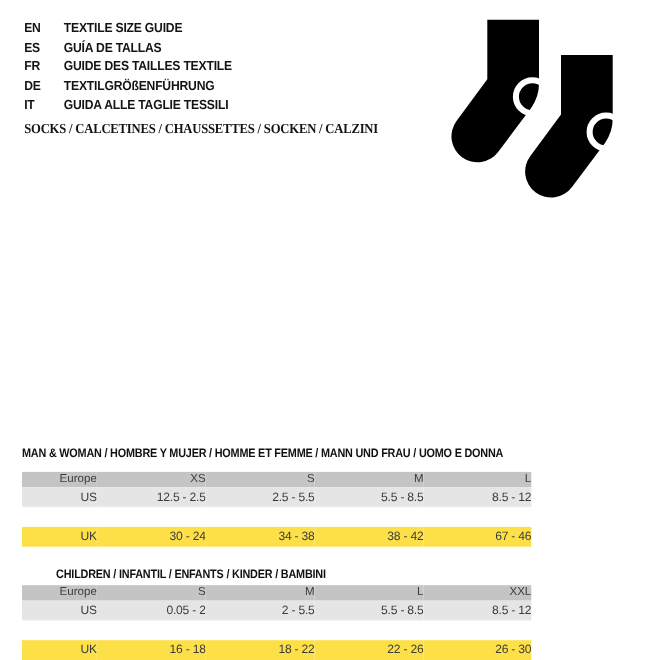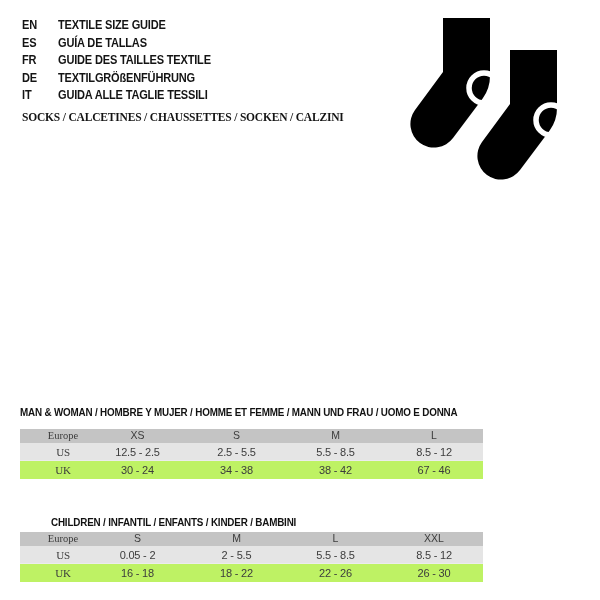--- a/index.html
+++ b/index.html
@@ -19,26 +19,26 @@
 
   
   .socks-svg { position:absolute; left:403px; top:10px; }
 
   
   .table-title { position:absolute; left:20px; font-weight:bold; font-size:11.2px;
     letter-spacing:-0.2px; white-space:nowrap; color:#111; }
   .table-title .squeeze { transform:scaleX(0.88); }
   .size-table { position:absolute; left:20px; width:463px; display:grid;
     grid-template-columns:68px 99px 99px 99px 98px; }
-  .cell { font-size:11px; color:#3c3c3c; text-align:center; overflow:hidden; white-space:nowrap; }
+  .cell { font-size:11px; color:#3c3c3c; text-align:right; overflow:hidden; white-space:nowrap; }
   .th { height:13.5px; line-height:13.5px; font-size:10.5px; background:#c4c4c4; }
   .td { height:18px; line-height:18px; letter-spacing:-0.2px; }
   .row-us { background:#e5e5e5; border-bottom:1px solid #ececec; }
-  .row-uk { background:#bef264; }
-  .left { text-align:center; padding-left:18px;font-family:Liberation Serif, serif; }
+  .row-uk { background:#fde047;margin-top:18px; }
+  .left { text-align:right; padding-left:18px; }
 
   #t1-title { top:406px; } #t1 { top:429px; }
   #t2-title { top:516px;padding-left:31px; } #t2 { top:532px; }
 </style>
 </head>
 <body>
 
 <div class="lang-block">
   <div class="lang-row">
     <span class="lang-code"><span class="squeeze">EN</span></span>

